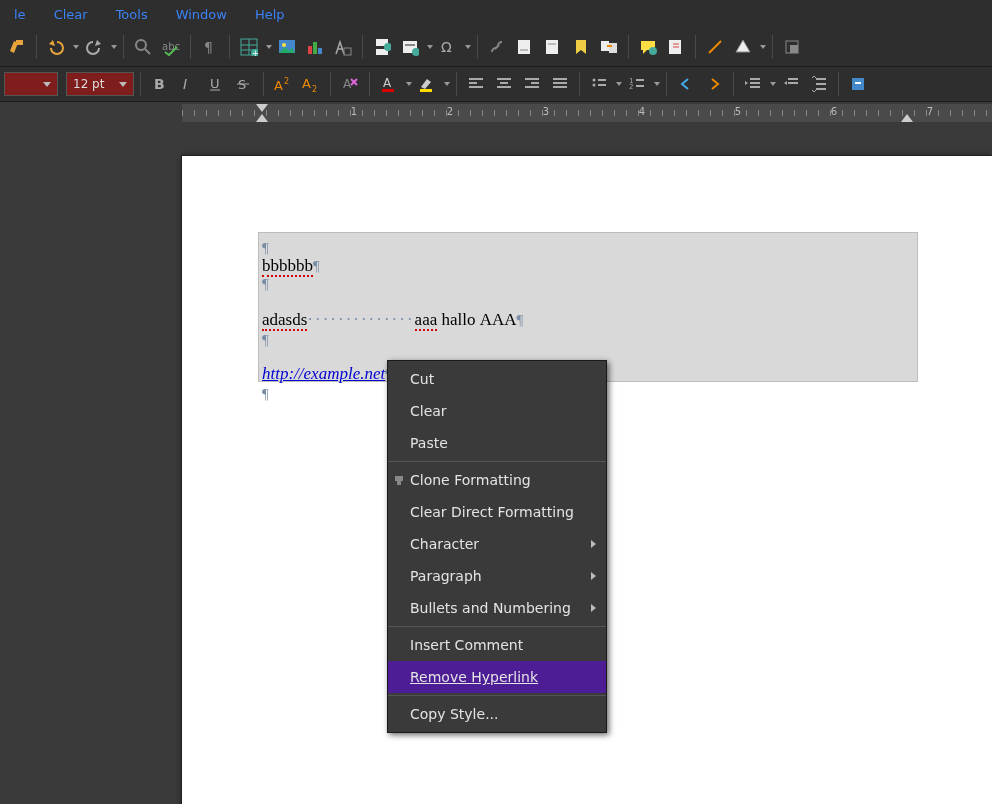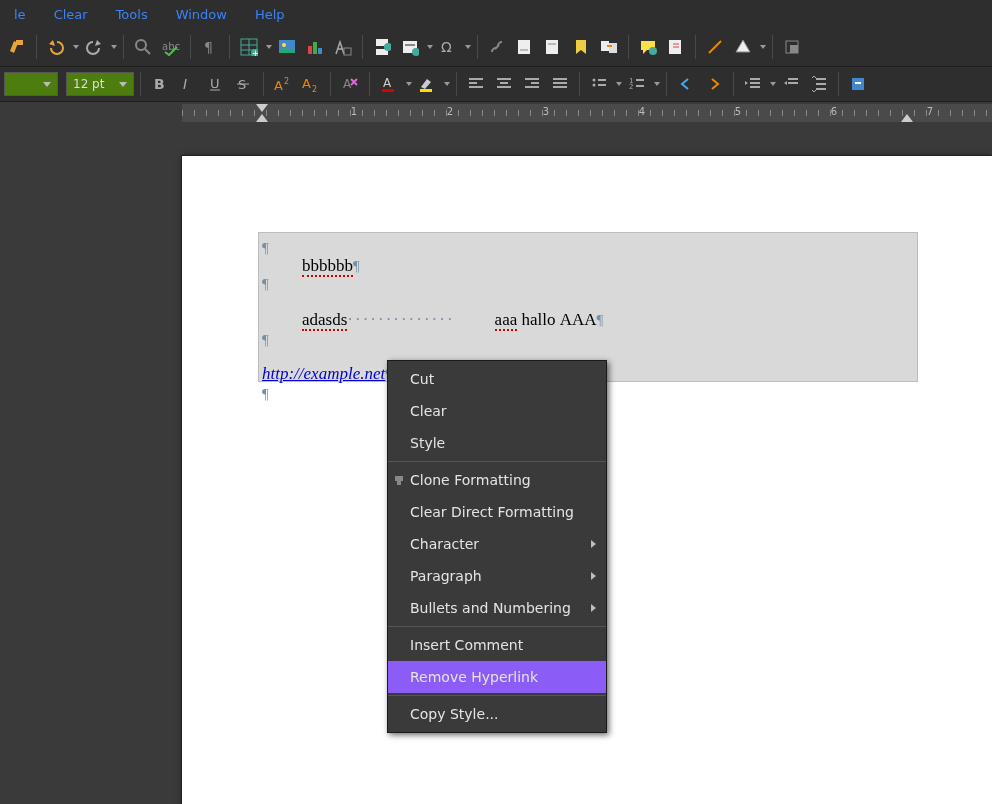--- a/index.html
+++ b/index.html
@@ -53,21 +53,21 @@
     border-radius: 2px;
   }
   .tbtn svg { pointer-events: none; }
   .sep {
     width: 1px;
     height: 24px;
     background: #4a4a4a;
     margin: 0 4px;
   }
   .select-box {
-    background: #4d7c0f;
+    background: #7f1d1d;
     border: 1px solid #555;
     height: 22px;
     display: flex;
     align-items: center;
     padding: 0 6px;
     color: #ddd;
     font-size: 12px;
     gap: 6px;
     min-width: 40px;
   }
@@ -140,21 +140,20 @@
   }
   .doc-line {
     position: absolute;
     font-family: "Times New Roman", serif;
     font-size: 17px;
     color: #000;
   }
   .spell {
     border-bottom: 2px dotted #d40000;
     padding-bottom: 0;
-    margin-left: 40px;
   }
   .pilcrow {
     color: #7a8fa6;
     font-size: 15px;
   }
   .hyperlink {
     color: #0000d4;
     text-decoration: underline;
     font-style: italic;
   }
@@ -178,21 +177,22 @@
     height: 32px;
     display: flex;
     align-items: center;
     padding-left: 22px;
     padding-right: 12px;
     color: #e4e4e4;
     font-size: 14px;
     position: relative;
   }
   .ctx-item.highlight {
-    background: #8b5cf6;
+    background: #4c1d95;
+    text-decoration: underline;
   }
   .ctx-sep {
     height: 1px;
     margin: 2px 0;
     background: #555;
   }
   .ctx-sub {
     position: absolute;
     right: 10px;
     width: 0; height: 0;
@@ -660,21 +660,21 @@
 </div>
 
 <div class="ctx" id="ctx">
     <div class="ctx-item">
       <span>Cut</span>
     </div>
     <div class="ctx-item">
       <span>Clear</span>
     </div>
     <div class="ctx-item">
-      <span>Style</span>
+      <span>Paste</span>
     </div>
     <div class="ctx-sep"></div>
     <div class="ctx-item">
       <span>Clone Formatting</span>
       <span class="ctx-ico">
         <svg width="12" height="12">
           <rect x="2" y="2" width="8" height="5" fill="#888"></rect>
           <rect x="4" y="7" width="4" height="4" fill="#888"></rect>
         </svg>
       </span>

